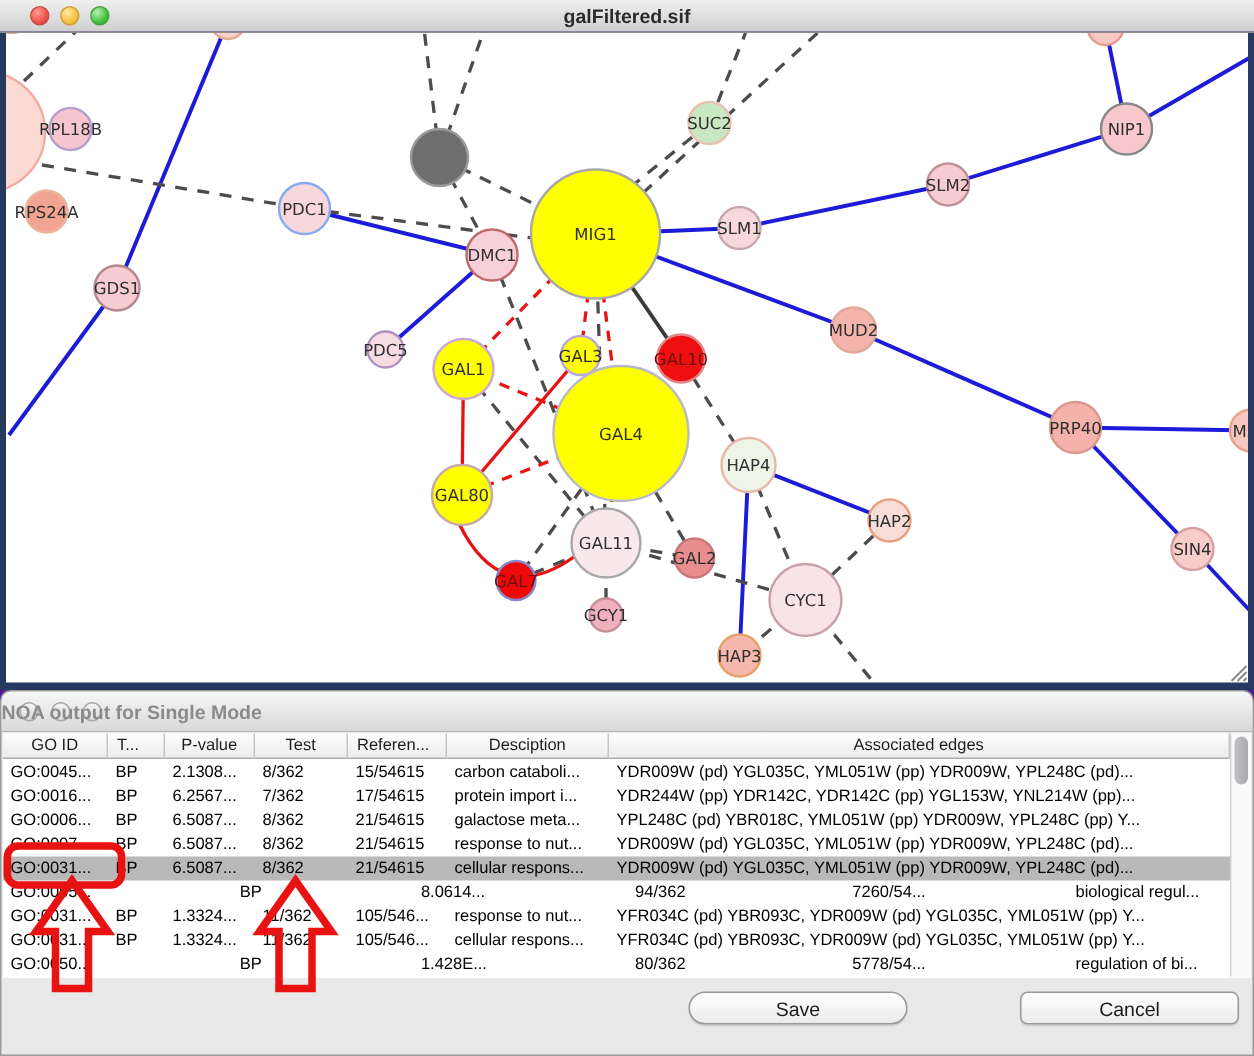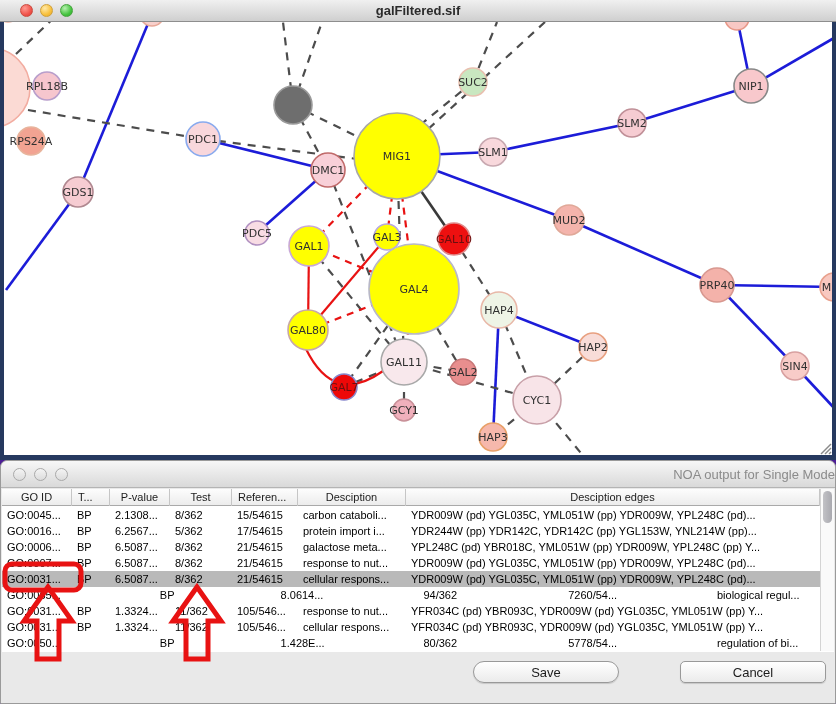--- a/index.html
+++ b/index.html
@@ -22,21 +22,21 @@
   .edge-r{right:0;top:22px;width:4px;height:438px;}
   .edge-b{left:0;top:455px;width:836px;height:5px;}
   .grip{position:absolute;top:440px;left:817px;z-index:6;}
   
   .noa{position:absolute;top:460px;left:0;width:836px;height:244px;
     background:#e9e9e9;border:1px solid #9a9a9a;border-radius:7px 7px 0 0;z-index:10;}
   .noa-titlebar{position:absolute;top:0;left:0;width:100%;height:27px;
     background:linear-gradient(#f7f7f7,#d9d9d9);border-bottom:1px solid #b4b4b4;
     border-radius:7px 7px 0 0;}
   .noa-title{position:absolute;top:0;left:0;width:100%;height:21px;line-height:27px;
-    text-align:right;font-size:13px;font-weight:normal;color:#8b8b8b;}
+    text-align:left;font-size:13px;font-weight:bold;color:#8b8b8b;}
   .tlh{position:absolute;top:7px;width:13px;height:13px;border-radius:50%;
     border:1px solid #a9a9a9;background:linear-gradient(#f4f4f4,#dcdcdc);}
   .tlh.p1{left:12px}.tlh.p2{left:33px}.tlh.p3{left:54px}
   .table{position:absolute;top:28px;left:1px;width:832px;height:163px;background:#fff;}
   .thead{position:absolute;top:0;left:0;width:818px;height:17px;display:flex;
     background:linear-gradient(#fdfdfd,#ececec);border-bottom:1px solid #a9a9a9;
     font-size:11px;color:#1c1c1c;}
   .th{height:17px;line-height:16px;border-right:1px solid #c6c6c6;overflow:hidden;
     white-space:nowrap;text-align:center;}
   .th.al{text-align:left;padding-left:6px;}
@@ -48,21 +48,21 @@
   .c0{width:70px}.c1{width:38px}.c2{width:60px}.c3{width:62px}.c4{width:66px}.c5{width:108px}
   .c6{flex:1;min-width:0;}
   .vscroll{position:absolute;top:0;right:0;width:14px;height:162px;background:#fafafa;
     border-left:1px solid #d4d4d4;}
   .vthumb{position:absolute;top:2px;left:2px;width:9px;height:32px;border-radius:5px;
     background:linear-gradient(90deg,#c2c2c6,#a9a9af);}
   .btn{position:absolute;top:200px;height:22px;width:146px;
     background:linear-gradient(#ffffff,#ebebeb);border:1px solid #999;border-radius:5px;
     font-family:"Liberation Sans",sans-serif;font-size:13px;color:#1c1c1c;
     box-shadow:0 1px 1px rgba(0,0,0,0.15);}
-  .btn.save{left:472px;border-radius:11px;}
+  .btn.save{left:458px;border-radius:11px;}
   .btn.cancel{left:679px;}
   
   .ann{position:absolute;top:0;left:0;z-index:40;pointer-events:none;}
 </style>
 </head>
 <body>
 
 <div class="screen">
 
   <div class="main-titlebar">
@@ -209,37 +209,37 @@
     </div>
 
     <div class="table">
       <div class="thead">
           <span class="th c0">GO ID</span>
           <span class="th c1 al">T...</span>
           <span class="th c2">P-value</span>
           <span class="th c3">Test</span>
           <span class="th c4 al">Referen...</span>
           <span class="th c5">Desciption</span>
-          <span class="th c6">Desciption edges</span>
+          <span class="th c6">Associated edges</span>
         </div>
       <div class="tbody">
           <div class="tr">
             <span class="td c0">GO:0045...</span>
             <span class="td c1">BP</span>
             <span class="td c2">2.1308...</span>
             <span class="td c3">8/362</span>
             <span class="td c4">15/54615</span>
             <span class="td c5">carbon cataboli...</span>
             <span class="td c6">YDR009W (pd) YGL035C, YML051W (pp) YDR009W, YPL248C (pd)...</span>
           </div>
           <div class="tr">
             <span class="td c0">GO:0016...</span>
             <span class="td c1">BP</span>
             <span class="td c2">6.2567...</span>
-            <span class="td c3">5/362</span>
+            <span class="td c3">7/362</span>
             <span class="td c4">17/54615</span>
             <span class="td c5">protein import i...</span>
             <span class="td c6">YDR244W (pp) YDR142C, YDR142C (pp) YGL153W, YNL214W (pp)...</span>
           </div>
           <div class="tr">
             <span class="td c0">GO:0006...</span>
             <span class="td c1">BP</span>
             <span class="td c2">6.5087...</span>
             <span class="td c3">8/362</span>
             <span class="td c4">21/54615</span>

